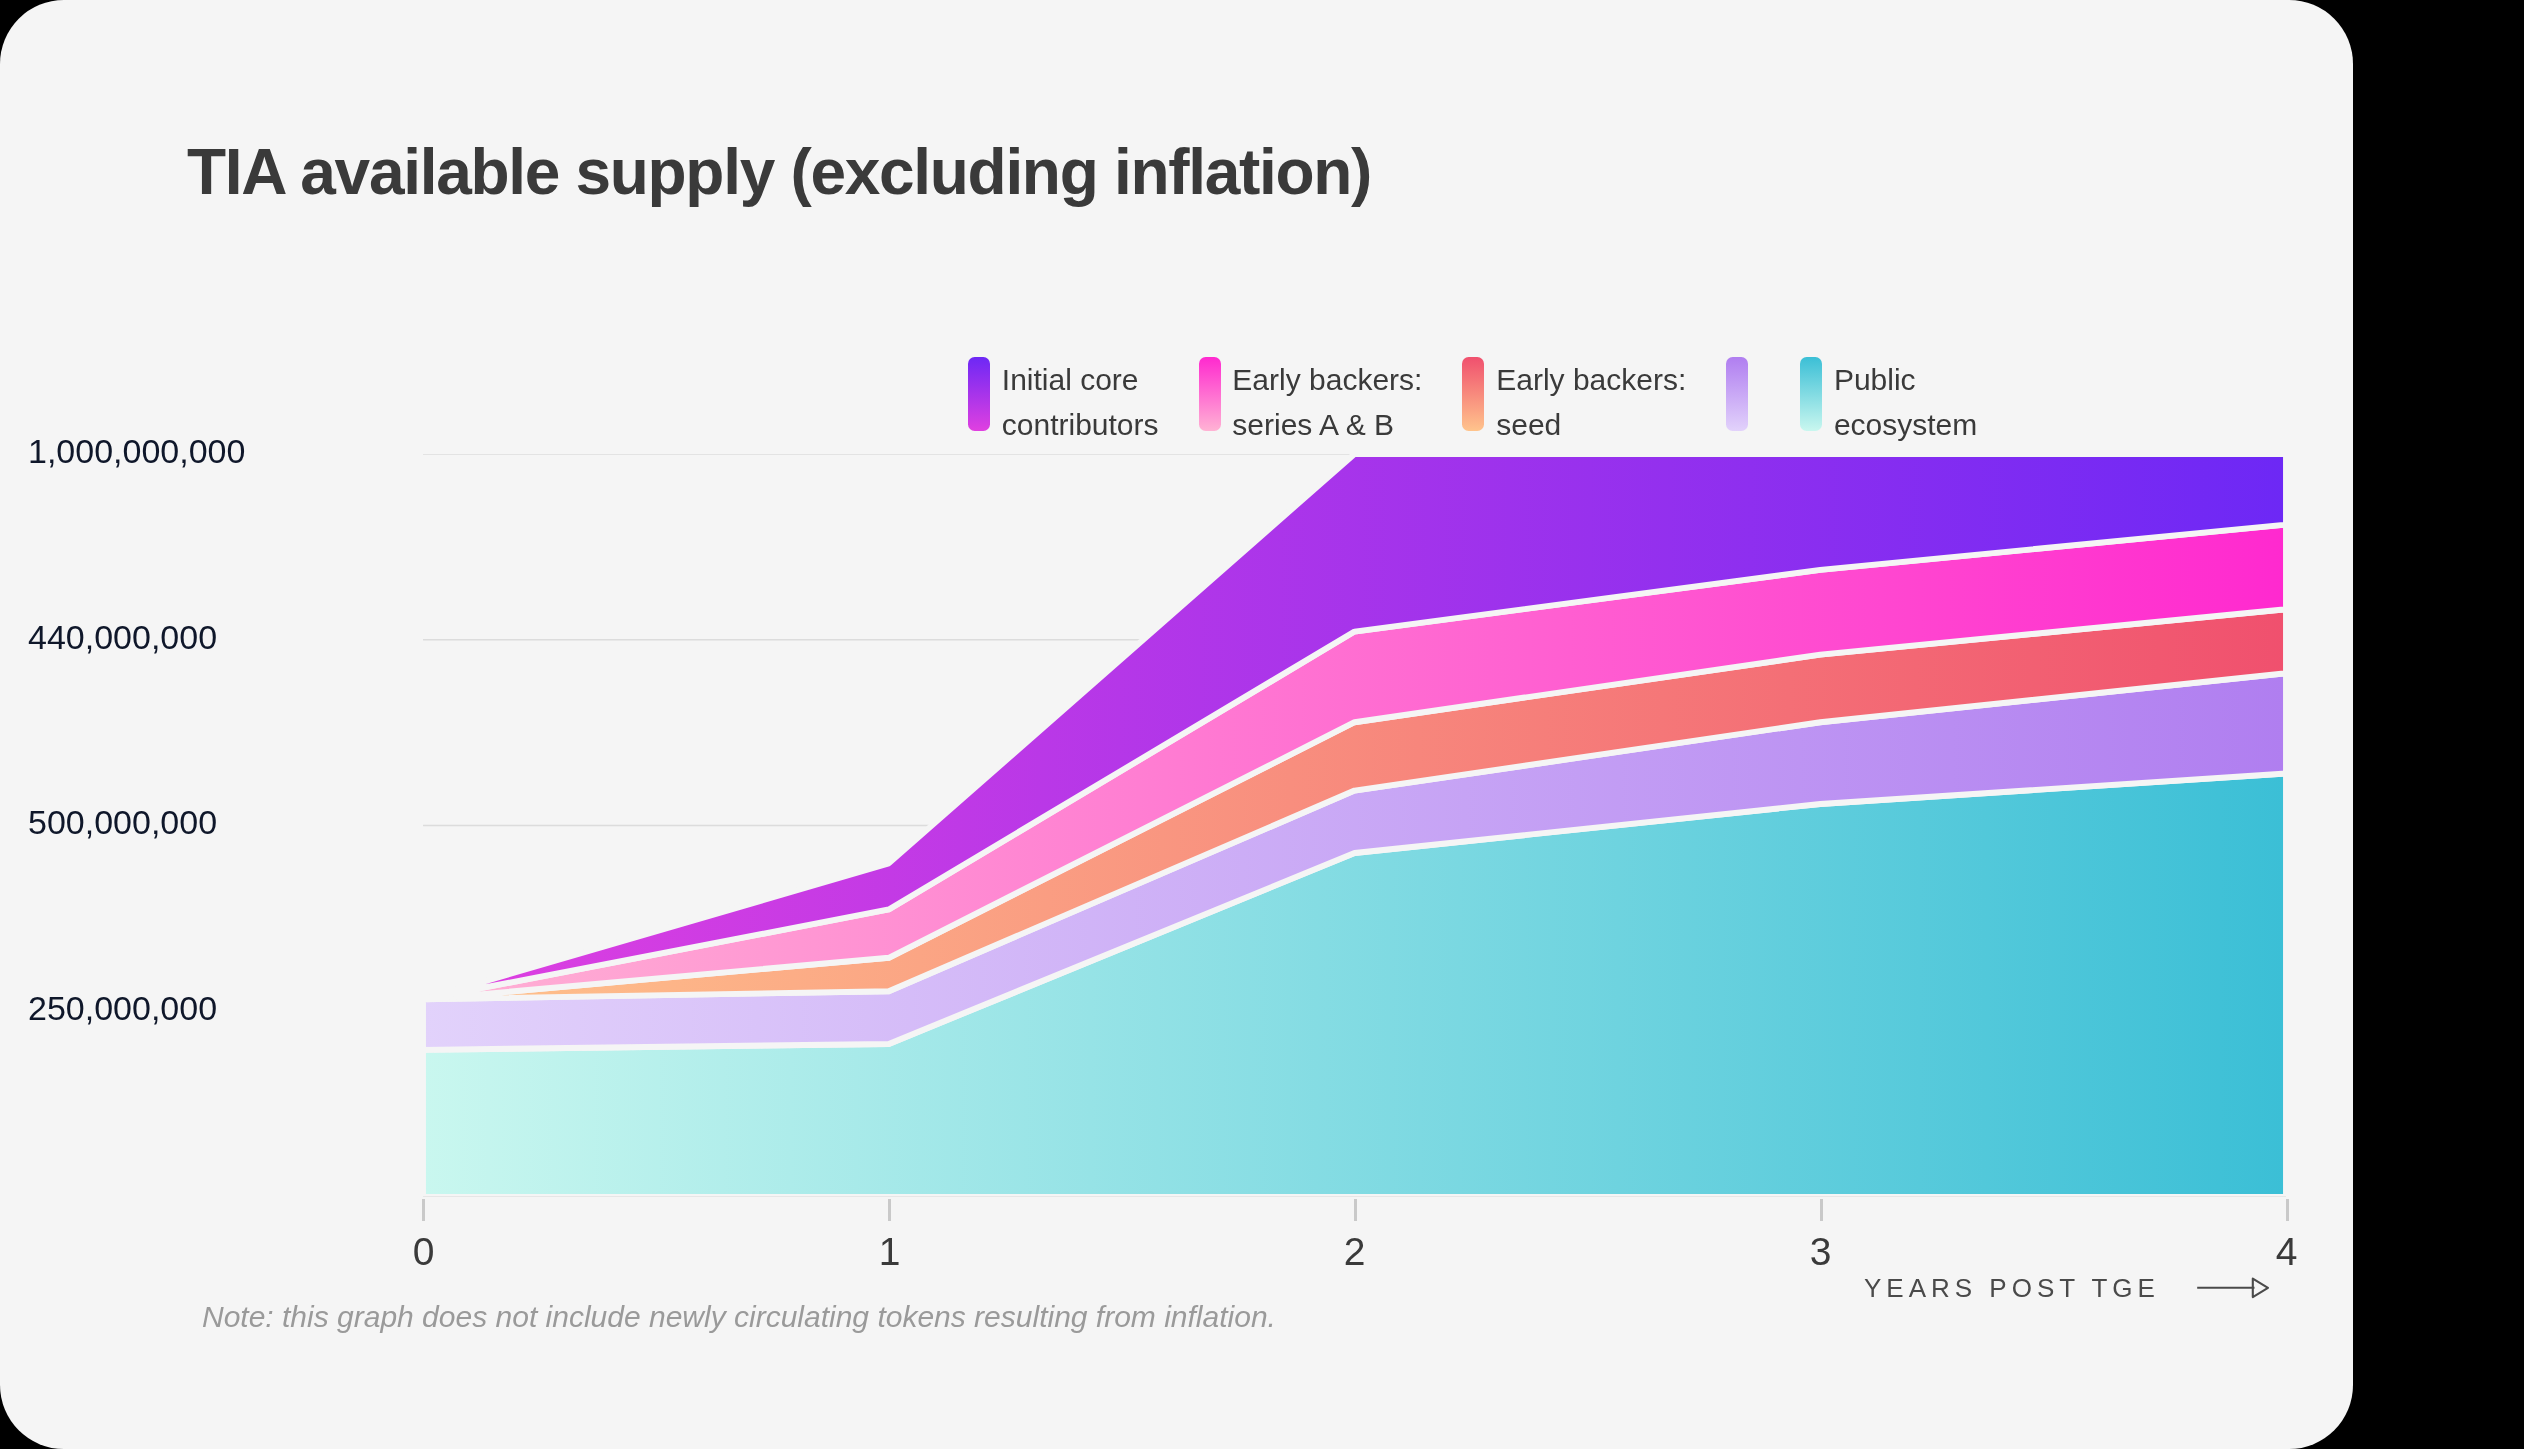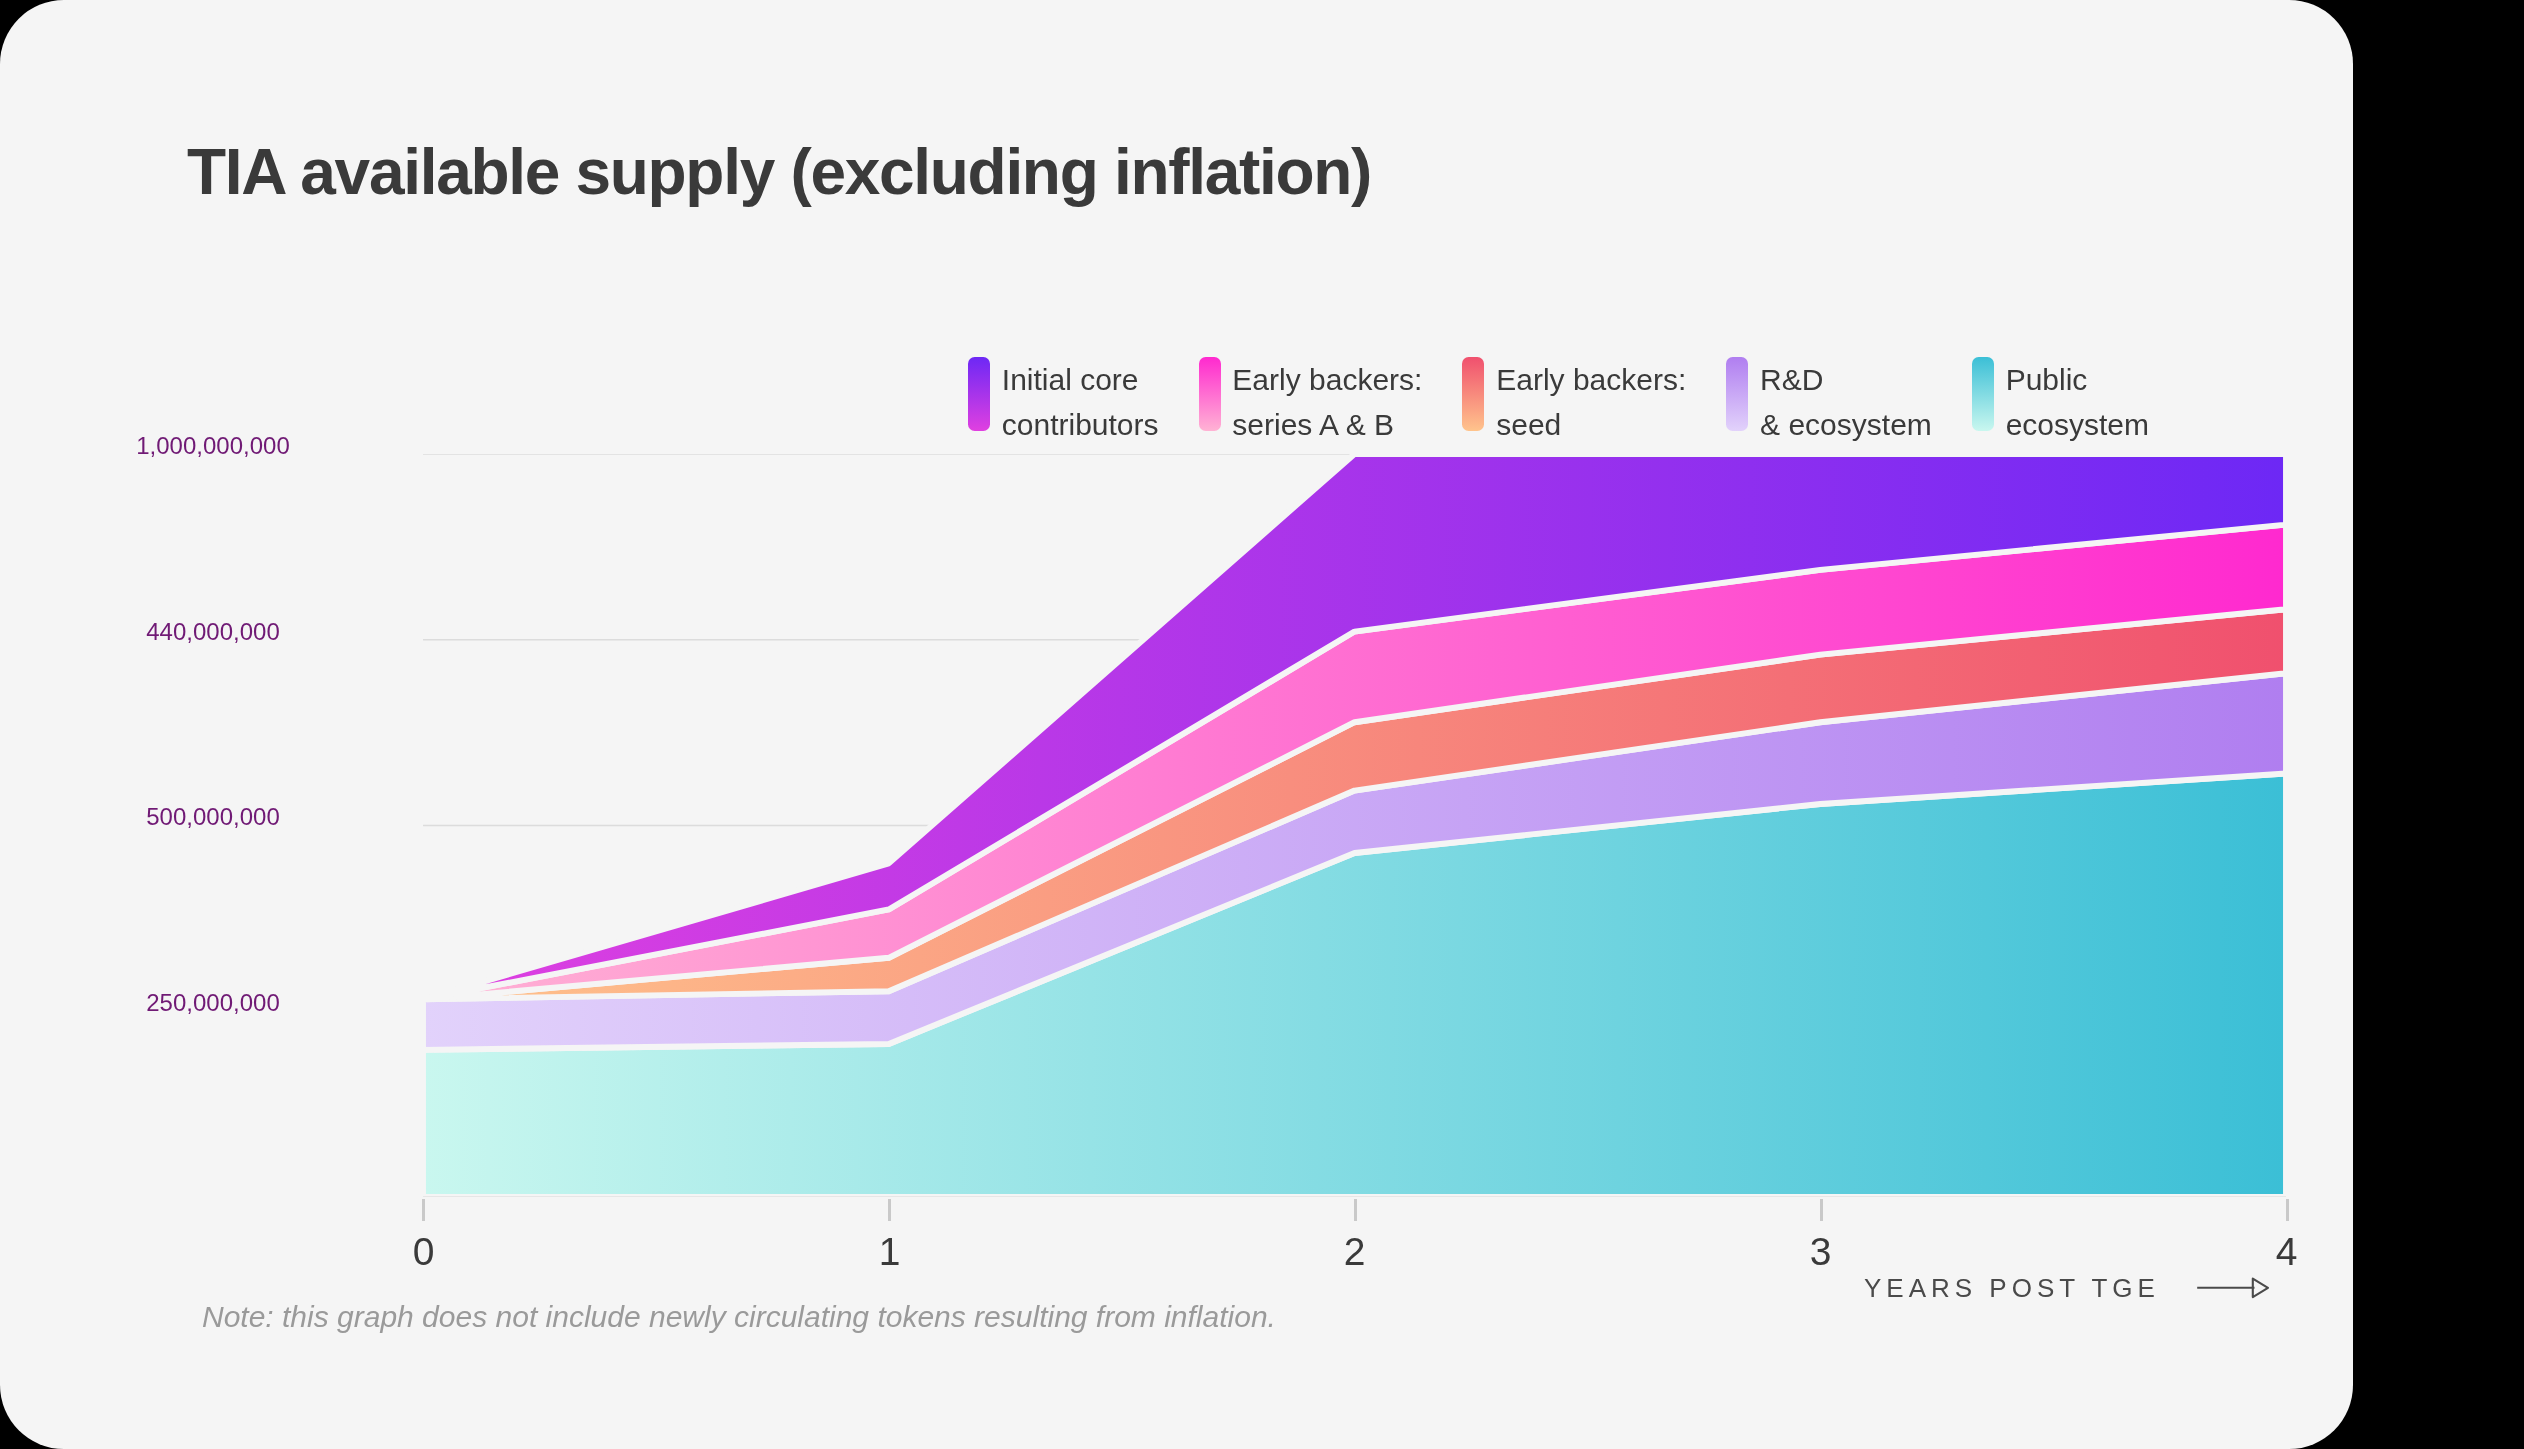--- a/index.html
+++ b/index.html
@@ -23,22 +23,22 @@
   }
   .legend-item{display:flex;flex-direction:row;align-items:flex-start;margin-right:32px;}
   .swatch{width:22px;height:74px;border-radius:6.7px;flex:0 0 auto;margin-right:11.8px;}
   .legend-text{font-size:30px;line-height:45px;color:#3a3a3a;white-space:nowrap;}
 
   
   #plot{position:absolute;left:423px;top:454px;width:1863px;height:743px;}
   #plotsvg{position:absolute;left:0;top:0;}
 
   .ylabel{
-    position:absolute;font-size:24px;color:#701a75;
-    text-align:center;width:370px;white-space:nowrap;
+    position:absolute;font-size:34px;color:#0f172a;
+    text-align:left;width:370px;white-space:nowrap;
   }
   .xlabel{
     position:absolute;font-size:39px;color:#3a3a3a;
     width:67px;text-align:center;
   }
   .xtick{position:absolute;width:2.5px;height:22px;background:#c9c9c9;}
 
   #axis-caption{
     position:absolute;left:1864px;top:1273px;
     font-size:26px;letter-spacing:5px;color:#4a4a4a;white-space:nowrap;
@@ -74,24 +74,20 @@
       </div>
       <div class="legend-item">
         <div class="swatch" style="background: linear-gradient(rgb(240, 80, 110), rgb(255, 196, 140));"></div>
         <div class="legend-text">
           <div>Early backers:</div>
           <div>seed</div>
         </div>
       </div>
       <div class="legend-item">
         <div class="swatch" style="background: linear-gradient(rgb(176, 126, 240), rgb(226, 210, 251));"></div>
-        <div class="legend-text">
-          <div>R&amp;D</div>
-          <div>&amp; ecosystem</div>
-        </div>
       </div>
       <div class="legend-item">
         <div class="swatch" style="background: linear-gradient(rgb(59, 191, 214), rgb(201, 247, 239));"></div>
         <div class="legend-text">
           <div>Public</div>
           <div>ecosystem</div>
         </div>
       </div>
     </div>
 

